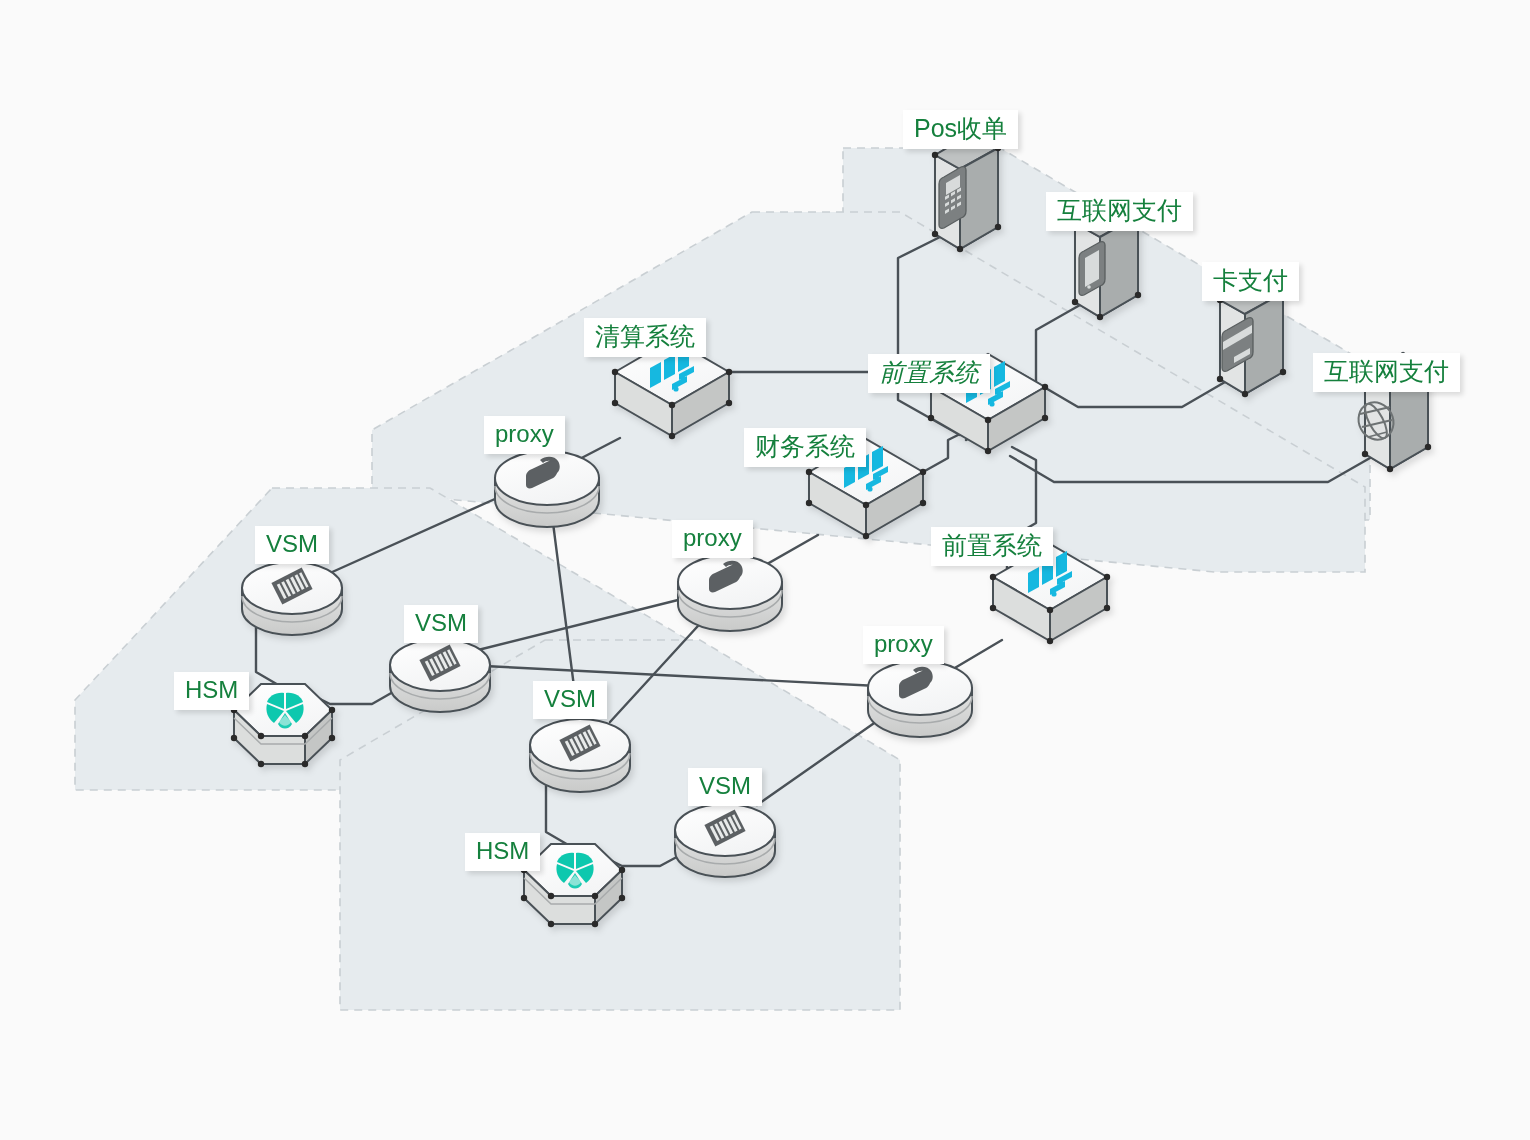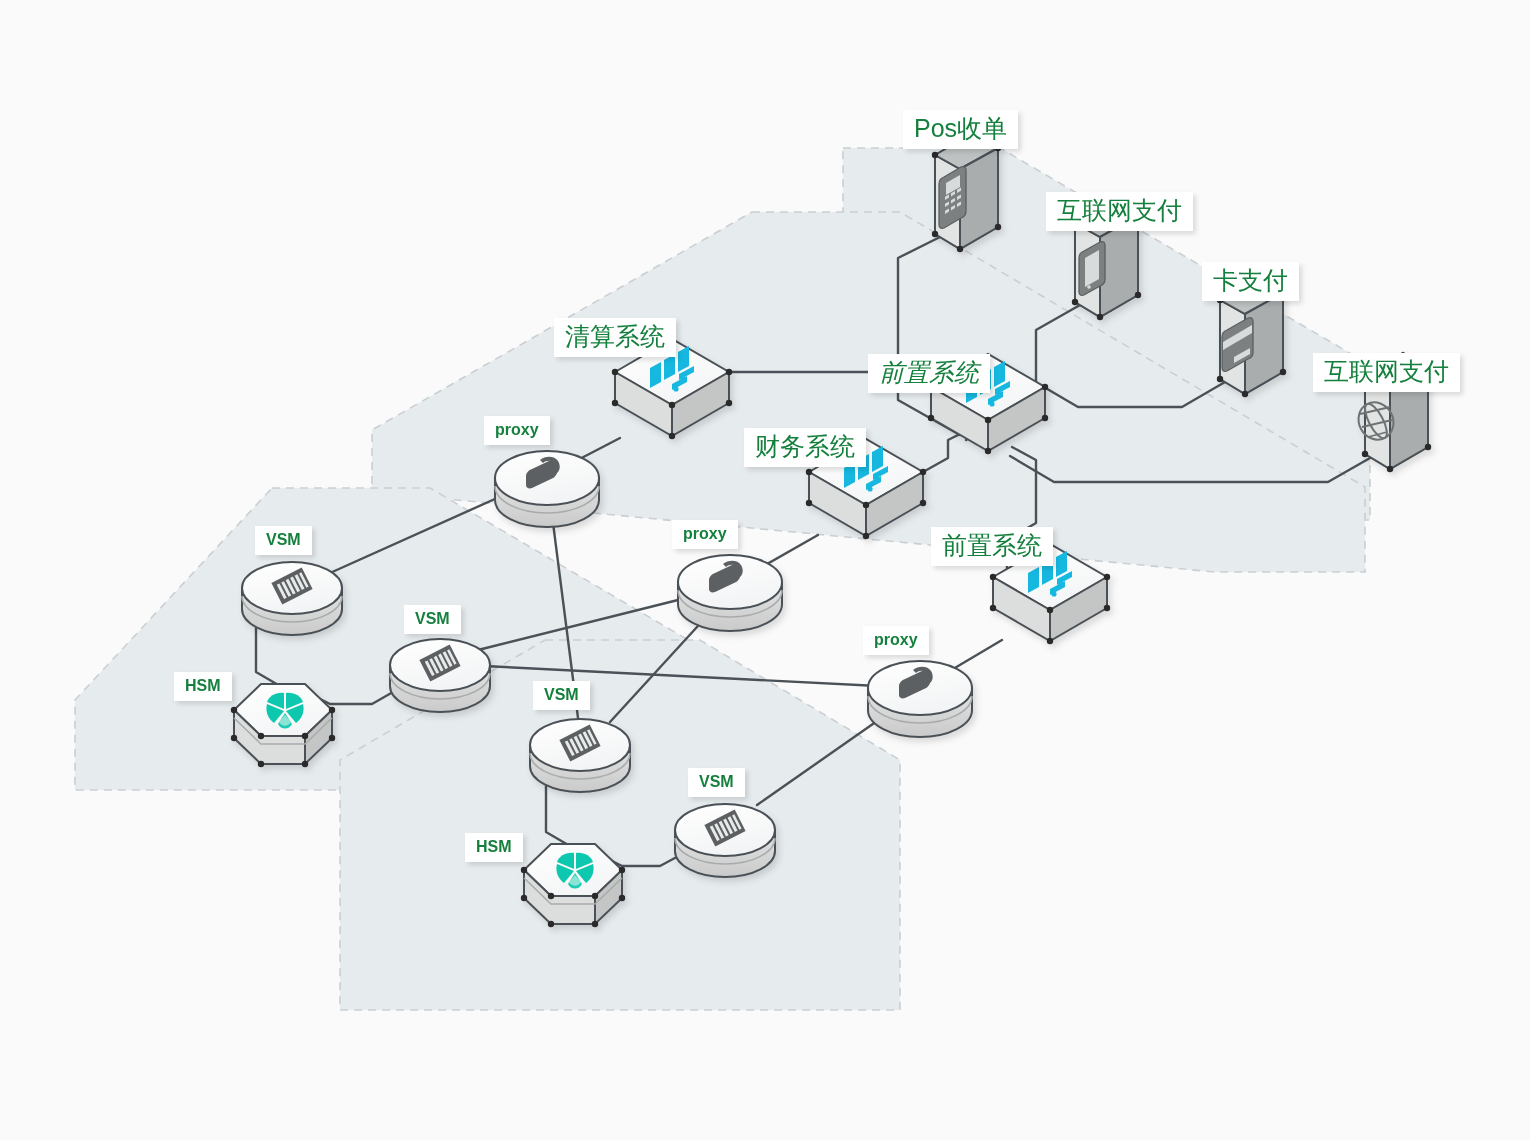--- a/index.html
+++ b/index.html
@@ -15,21 +15,21 @@
     position:absolute;
     background:#ffffff;
     color:#15803d;
     padding:5px 11px 7px 11px;
     font-size:25px;
     line-height:1.08;
     white-space:nowrap;
     box-shadow:3px 3px 5px rgba(0,0,0,0.13);
     z-index:40;
   }
-  .lbl.small{font-size:16px;font-weight:bold;}
+  .lbl.small{font-size:24px;}
 </style>
 </head>
 <body>
 
 <div id="stage">
 
   <svg viewBox="0 0 1530 1140">
     <defs>
       <linearGradient id="cylTop" x1="0" y1="0" x2="0.4" y2="1">
         <stop offset="0" stop-color="#ffffff"></stop>
@@ -424,21 +424,21 @@
         </g>
       </g>
 
     </g>
   </svg>
 
   <div class="lbl" style="left:903px;top:110px;">Pos收单</div>
   <div class="lbl" style="left:1046px;top:192px;">互联网支付</div>
   <div class="lbl" style="left:1202px;top:262px;">卡支付</div>
   <div class="lbl" style="left:1313px;top:353px;">互联网支付</div>
-  <div class="lbl" style="left:554px;top:318px;">清算系统</div>
+  <div class="lbl" style="left:584px;top:318px;">清算系统</div>
   <div class="lbl" style="left:868px;top:354px;font-style:italic;">前置系统</div>
   <div class="lbl" style="left:744px;top:428px;">财务系统</div>
   <div class="lbl" style="left:931px;top:527px;">前置系统</div>
   <div class="lbl small" style="left:484px;top:416px;">proxy</div>
   <div class="lbl small" style="left:672px;top:520px;">proxy</div>
   <div class="lbl small" style="left:863px;top:626px;">proxy</div>
   <div class="lbl small" style="left:255px;top:526px;">VSM</div>
   <div class="lbl small" style="left:404px;top:605px;">VSM</div>
   <div class="lbl small" style="left:533px;top:681px;">VSM</div>
   <div class="lbl small" style="left:688px;top:768px;">VSM</div>

